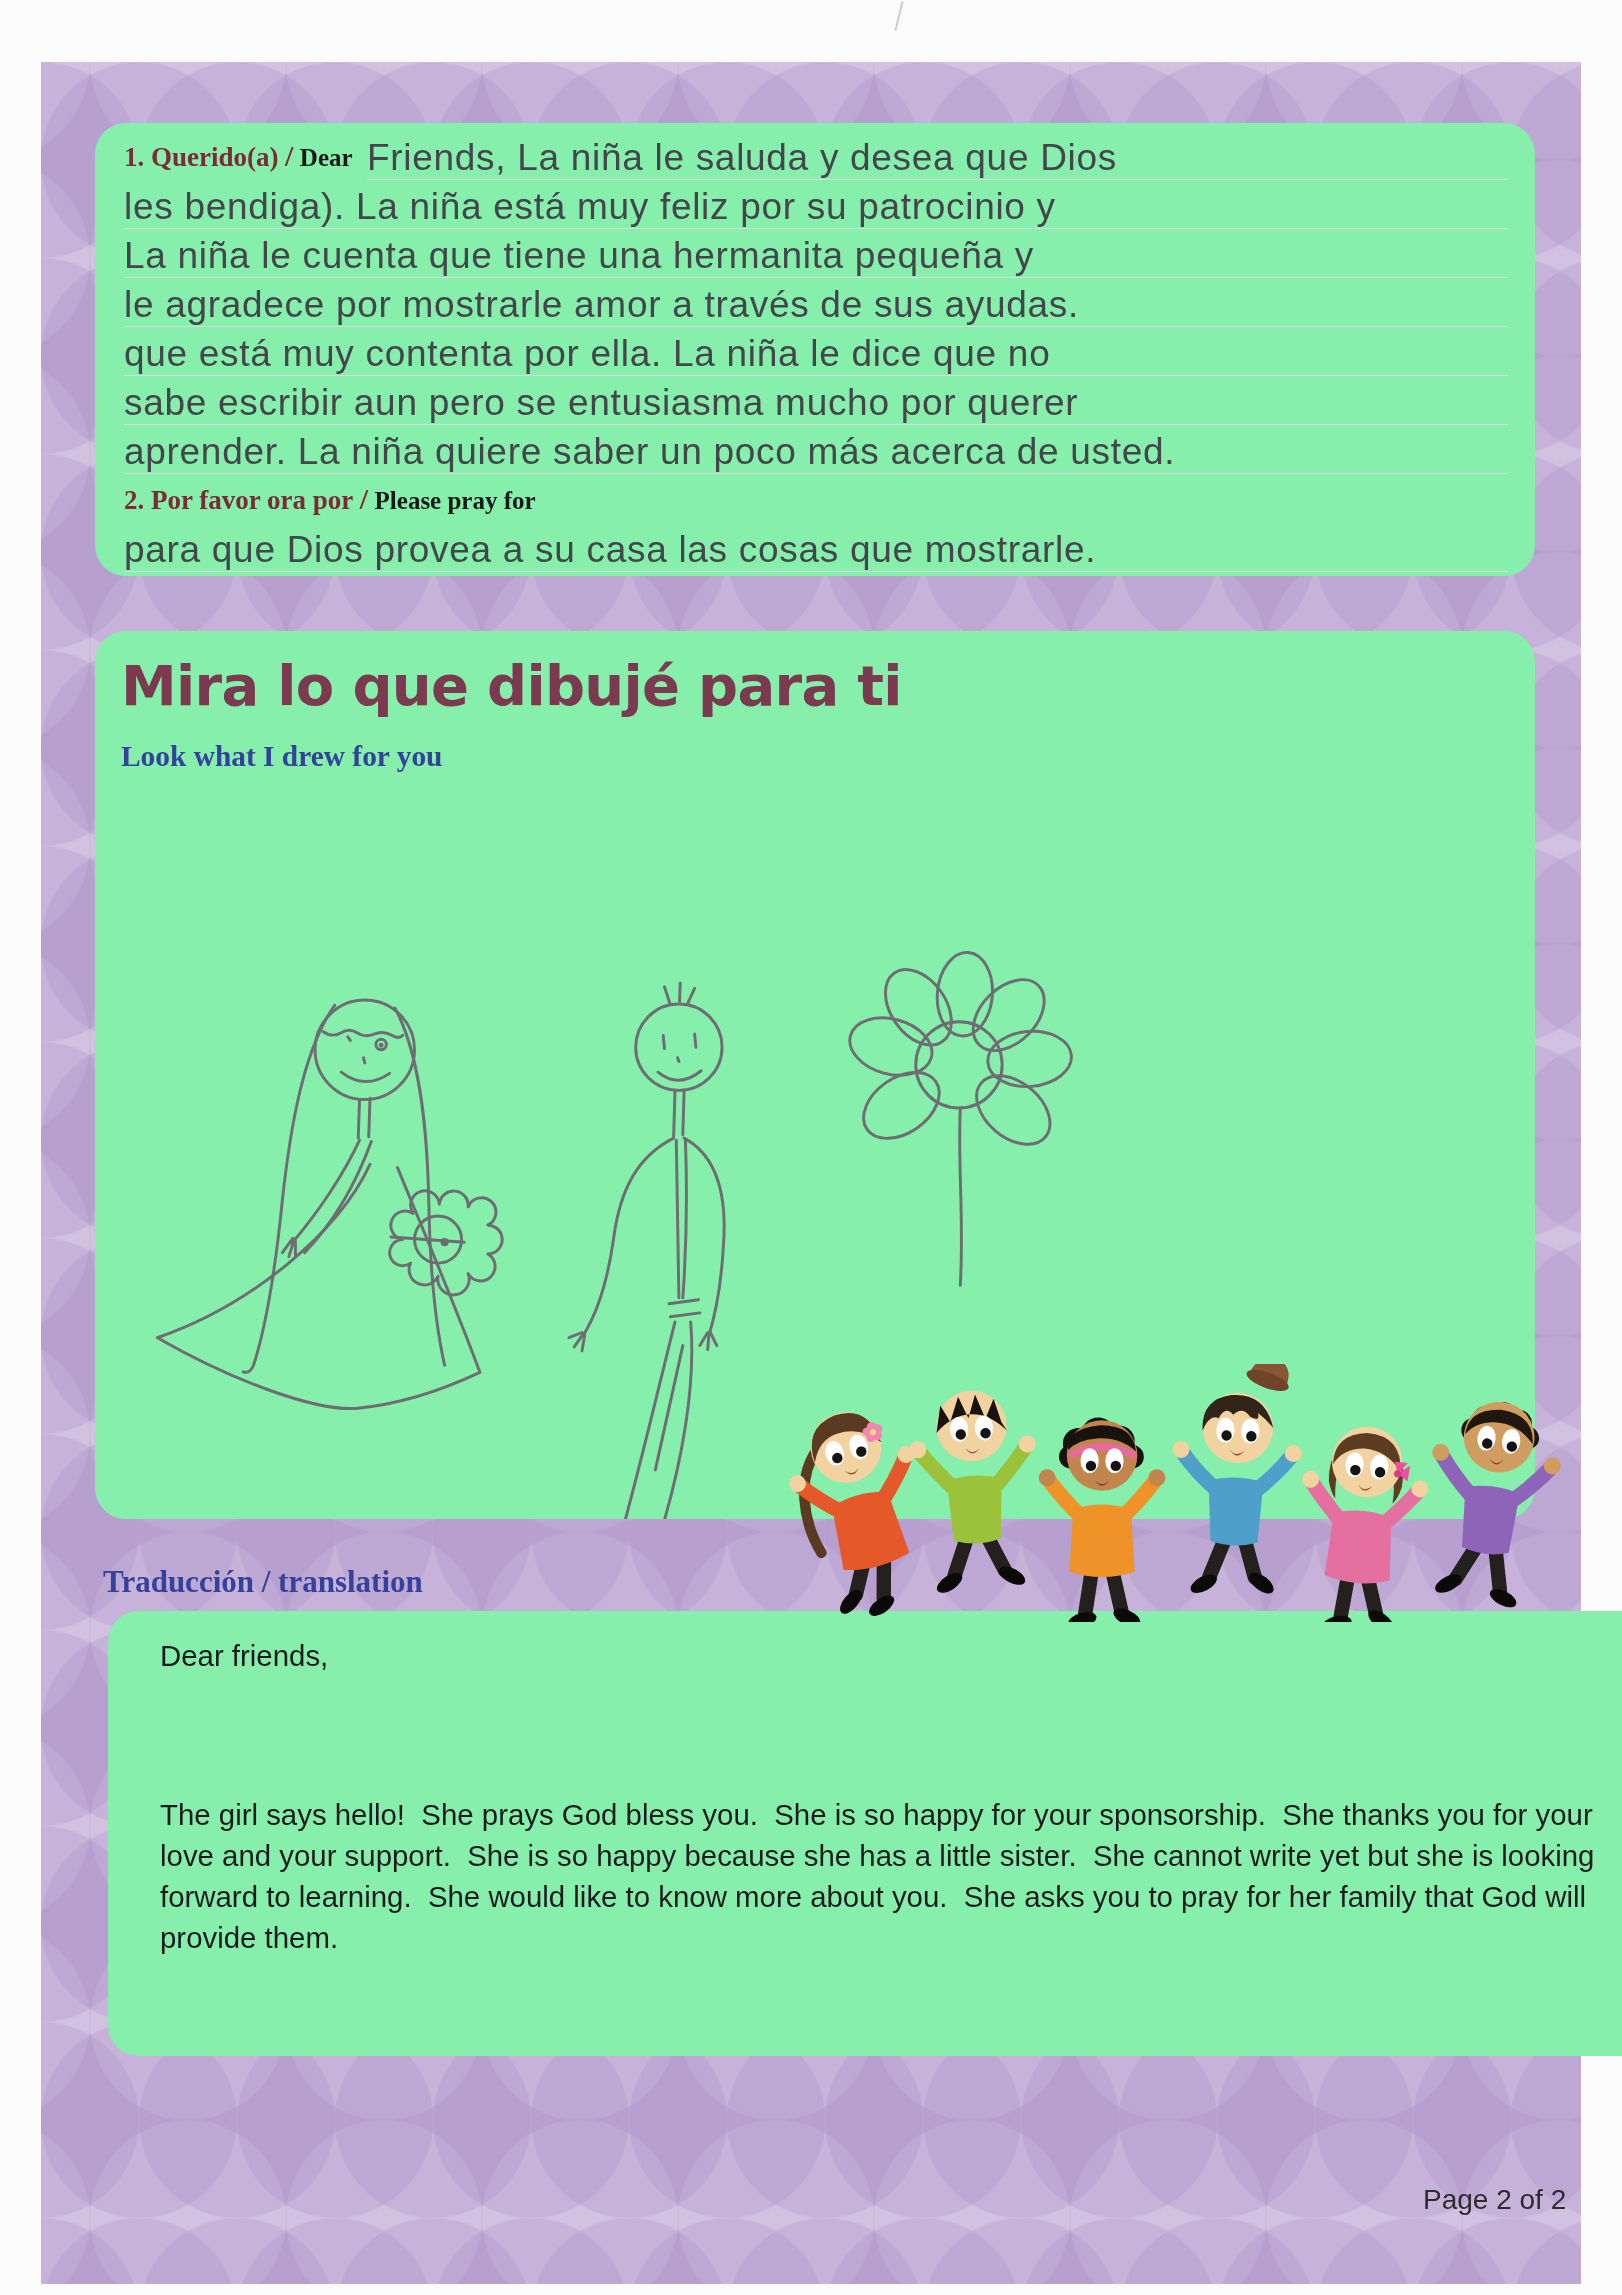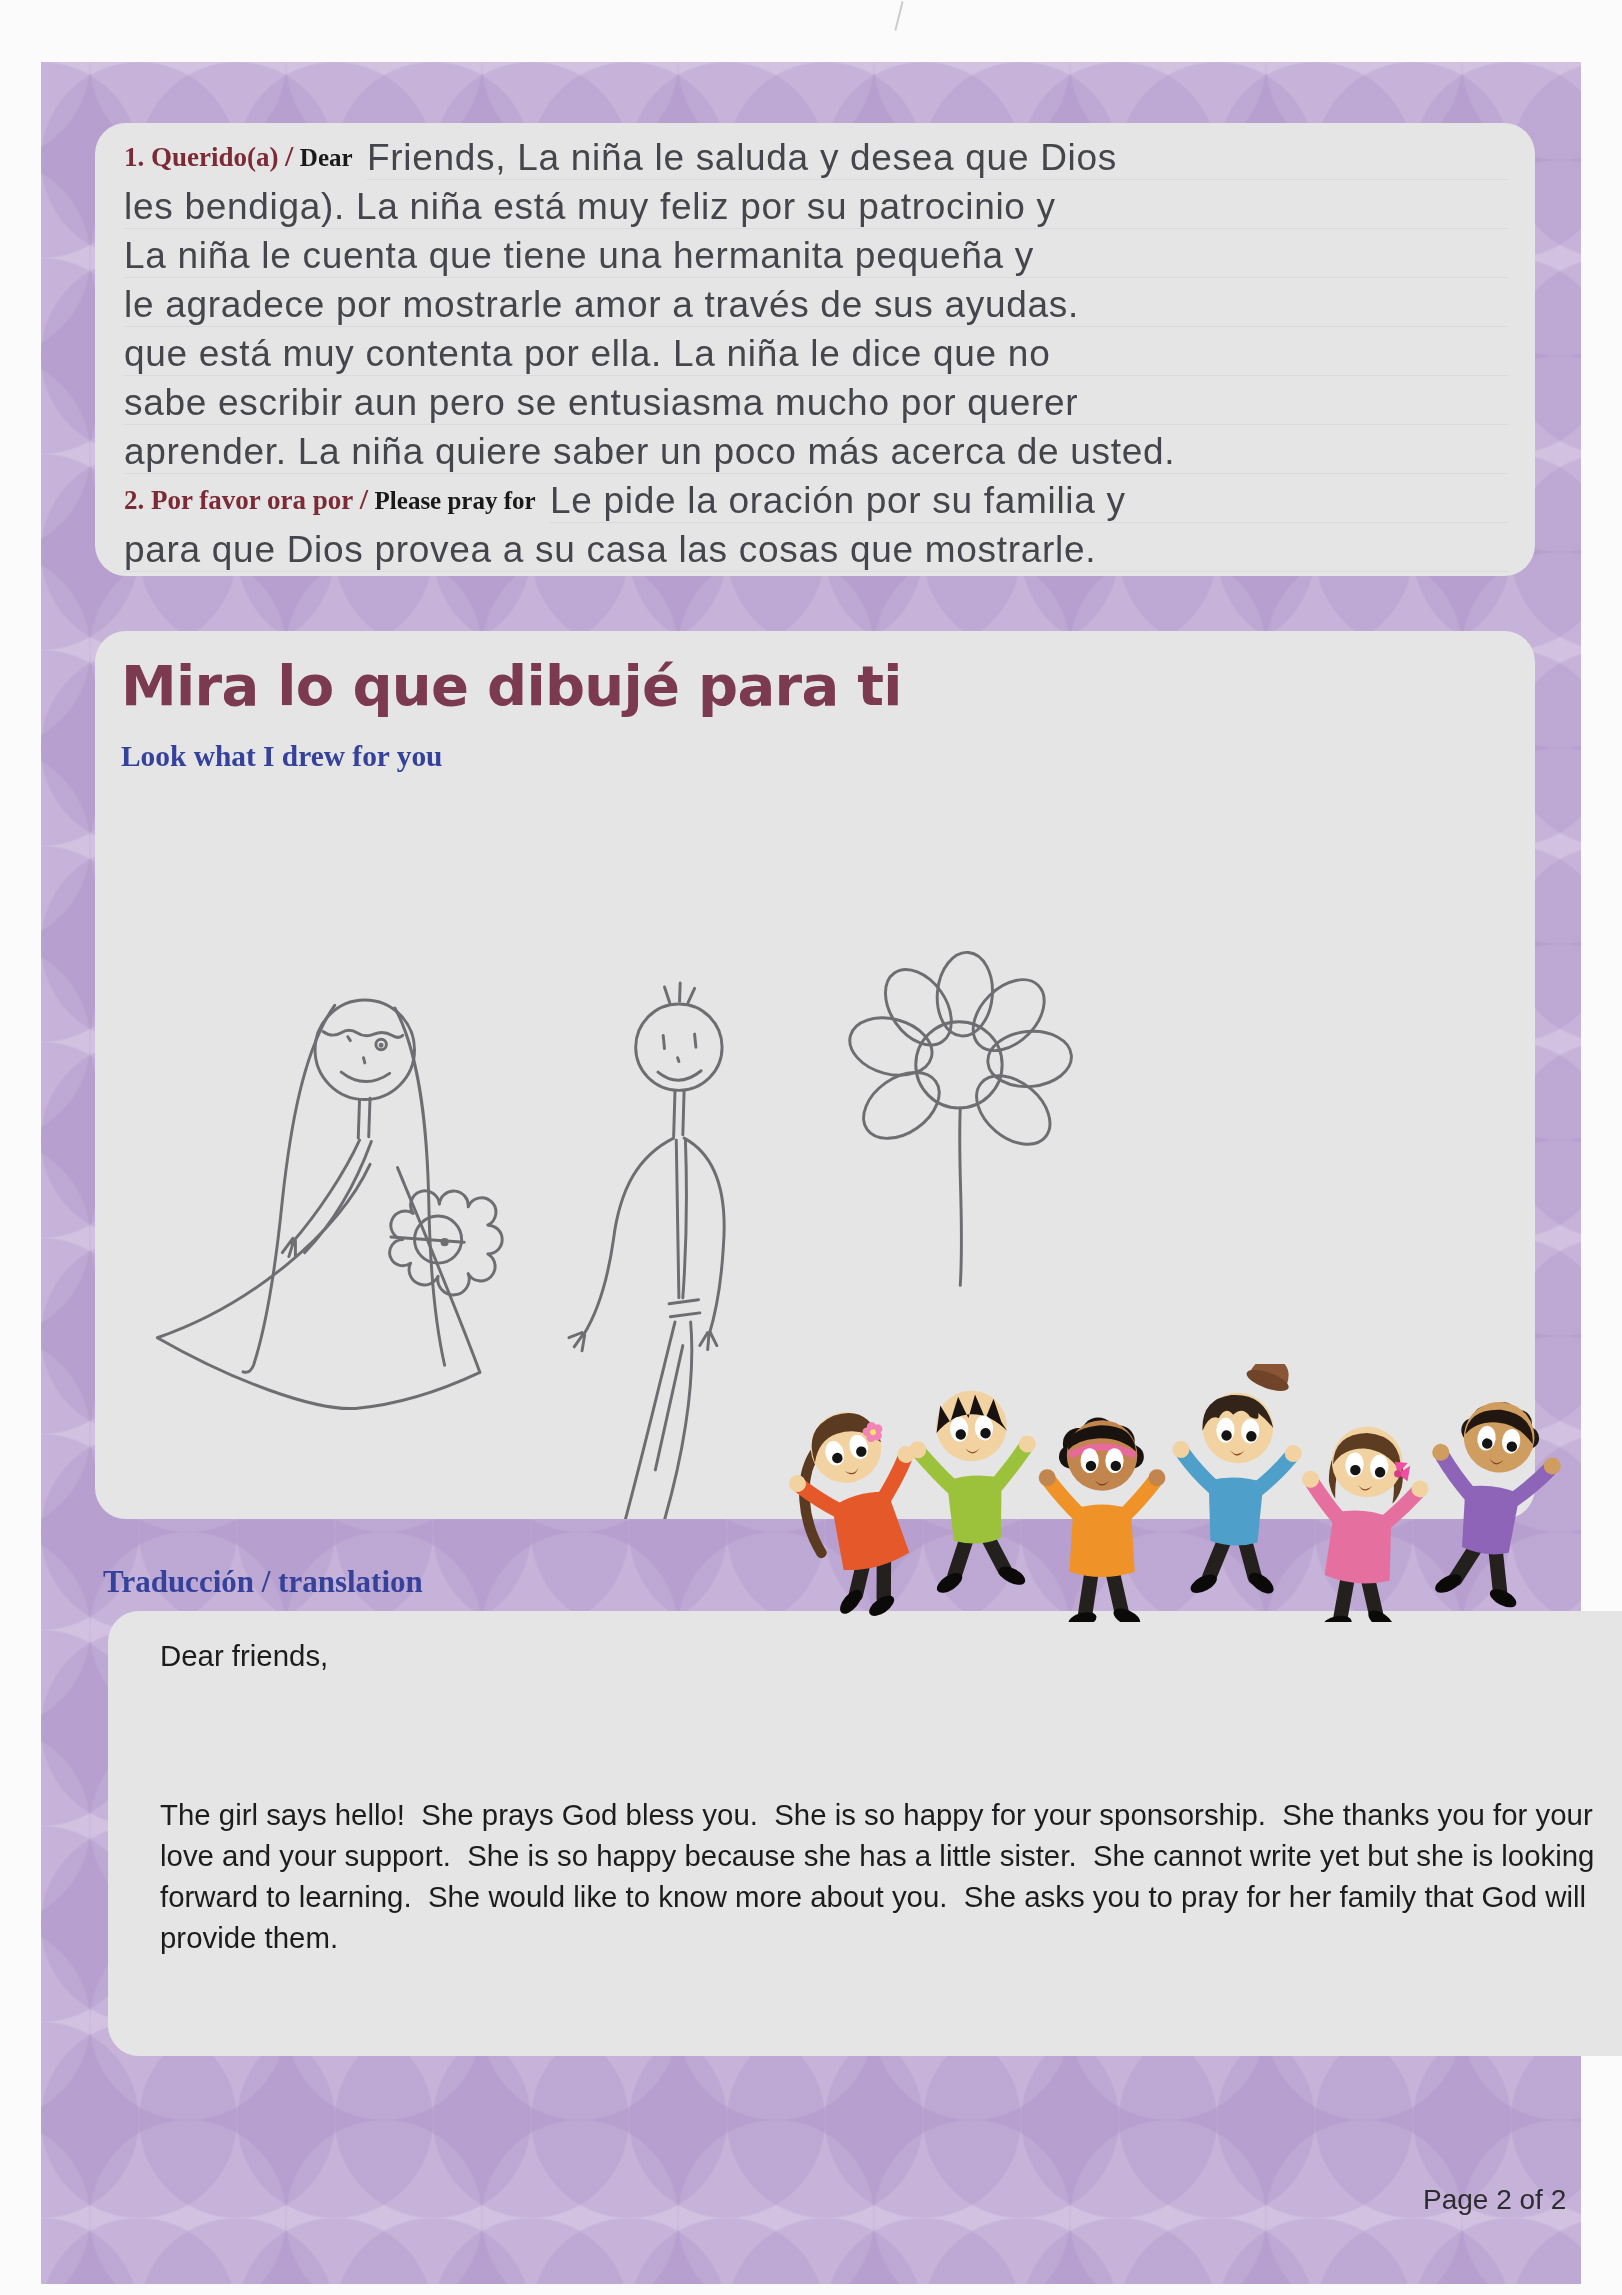--- a/index.html
+++ b/index.html
@@ -16,21 +16,21 @@
       radial-gradient(circle 98px at 98px 98px, rgba(158,128,192,.22) 0 97px, transparent 99px),
       radial-gradient(circle 98px at 98px 98px, rgba(158,128,192,.22) 0 97px, transparent 99px),
       radial-gradient(circle 98px at 98px 98px, rgba(238,230,246,.28) 0 97px, transparent 99px);
     background-size:196px 196px,196px 196px,196px 196px;
     background-position:0 0,98px 0,49px 98px;
   }
   .artifact {
     position:absolute; left:898px; top:1.3px; width:2px; height:30px;
     background:#a5a5ab; transform:rotate(14deg); opacity:.55;
   }
-  .box { position:absolute; background:#e5e5e5; border-radius:31px; }
+  .box { position:absolute; background:#86efac; border-radius:31px; }
 
   
   .letter-box { left:95px; top:123px; width:1440px; height:453px; padding:7.9px 27.5px 0 29px; }
   .line { display:flex; align-items:flex-end; height:49px; }
   .hw {
     flex:1; border-bottom:1.3px solid #d9d9e0;
     font-family:Liberation Sans, sans-serif; font-size:37px; line-height:42px;
     color:#44464c; letter-spacing:0.7px; white-space:nowrap; overflow:visible;
   }
   .plabel { font-family:"Liberation Serif", serif; font-weight:bold;
@@ -94,21 +94,20 @@
         <span class="hw">que está muy contenta por ella. La niña le dice que no</span>
       </div>
     <div class="line">
         <span class="hw">sabe escribir aun pero se entusiasma mucho por querer</span>
       </div>
     <div class="line">
         <span class="hw">aprender. La niña quiere saber un poco más acerca de usted.</span>
       </div>
     <div class="line">
       <span class="plabel"><span class="es">2. Por favor ora por</span><span class="sep">/</span><span class="en">Please pray for</span></span>
-      <span class="hw">Le pide la oración por su familia y</span>
     </div>
     <div class="line">
         <span class="hw">para que Dios provea a su casa las cosas que mostrarle.</span>
       </div>
   </section>
 
   <section class="box drawing-box">
     <h1>Mira lo que dibujé para ti</h1>
     <h2>Look what I drew for you</h2>
 

